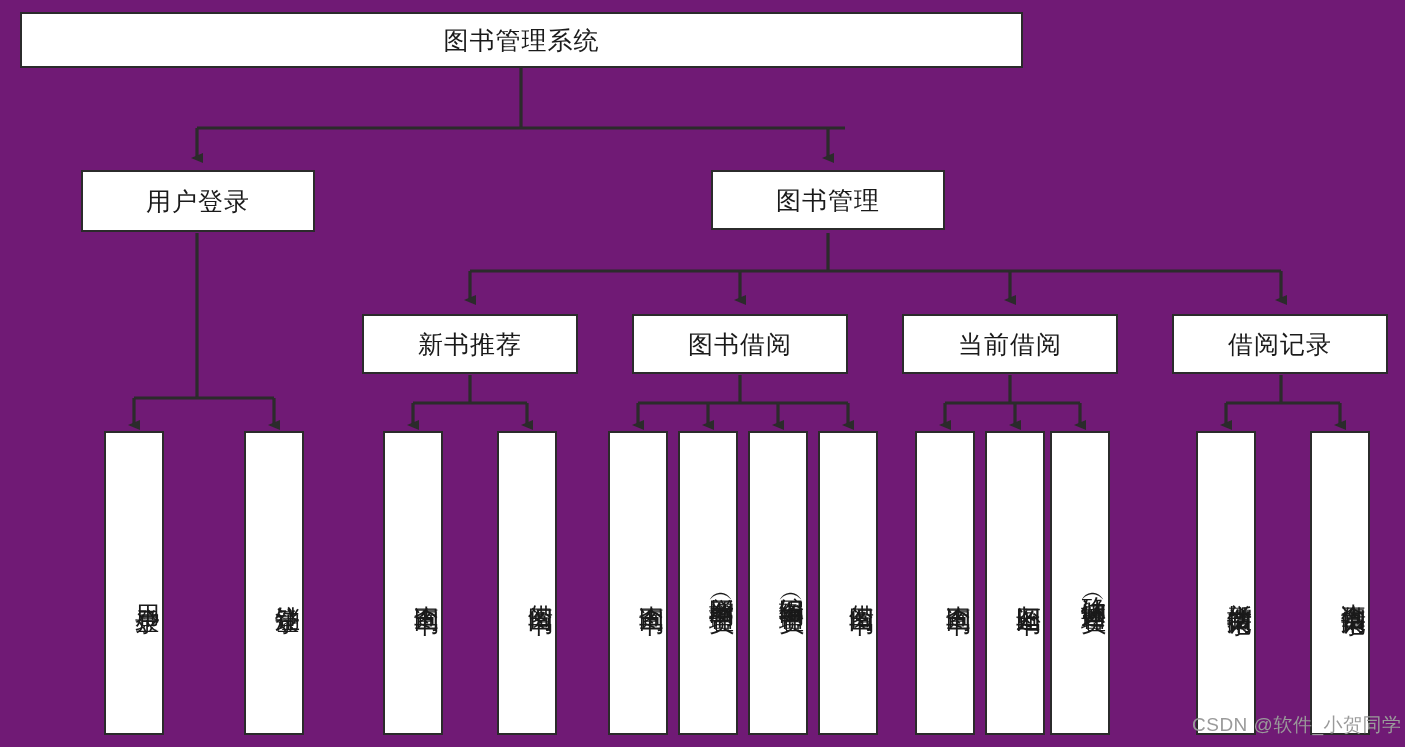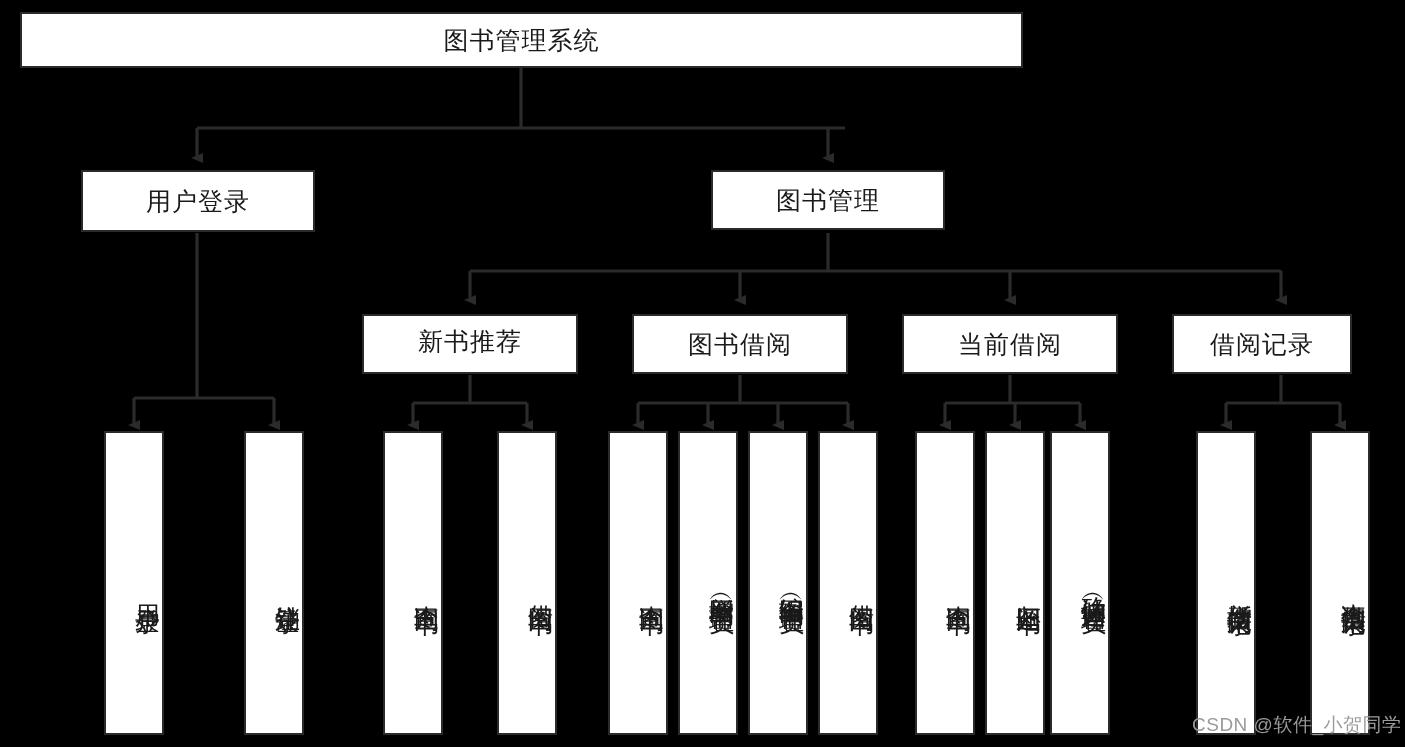--- a/index.html
+++ b/index.html
@@ -7,21 +7,21 @@
     padding: 0;
     background: #ffffff;
   }
   body {
     font-family: "Liberation Sans", "DejaVu Sans", sans-serif;
   }
   #canvas {
     position: relative;
     width: 1405px;
     height: 747px;
-    background: #000000;
+    background: #701a75;
     overflow: hidden;
   }
   svg#edges {
     position: absolute;
     left: 0;
     top: 0;
     width: 1405px;
     height: 747px;
     pointer-events: none;
   }
@@ -124,30 +124,30 @@
     <span>图书管理系统</span>
   </div>
 
   <div class="node horiz" style="left:81px; top:170px; width:234px; height:62px;">
     <span>用户登录</span>
   </div>
   <div class="node horiz" style="left:711px; top:170px; width:234px; height:60px;">
     <span>图书管理</span>
   </div>
 
-  <div class="node horiz" style="left:362px; top:314px; width:216px; height:60px;font-family:Liberation Mono, monospace;">
+  <div class="node horiz" style="left:362px; top:314px; width:216px; height:60px;">
     <span>新书推荐</span>
   </div>
   <div class="node horiz" style="left:632px; top:314px; width:216px; height:60px;">
     <span>图书借阅</span>
   </div>
   <div class="node horiz" style="left:902px; top:314px; width:216px; height:60px;">
     <span>当前借阅</span>
   </div>
-  <div class="node horiz" style="left:1172px; top:314px; width:180px; height:60px;">
+  <div class="node horiz" style="left:1172px; top:314px; width:216px; height:60px;">
     <span>借阅记录</span>
   </div>
 
   <div class="node vert" style="left:104px; top:431px; width:60px; height:304px;">
     <span>用户登录</span>
   </div>
   <div class="node vert" style="left:244px; top:431px; width:60px; height:304px;">
     <span>注销登录</span>
   </div>
 

